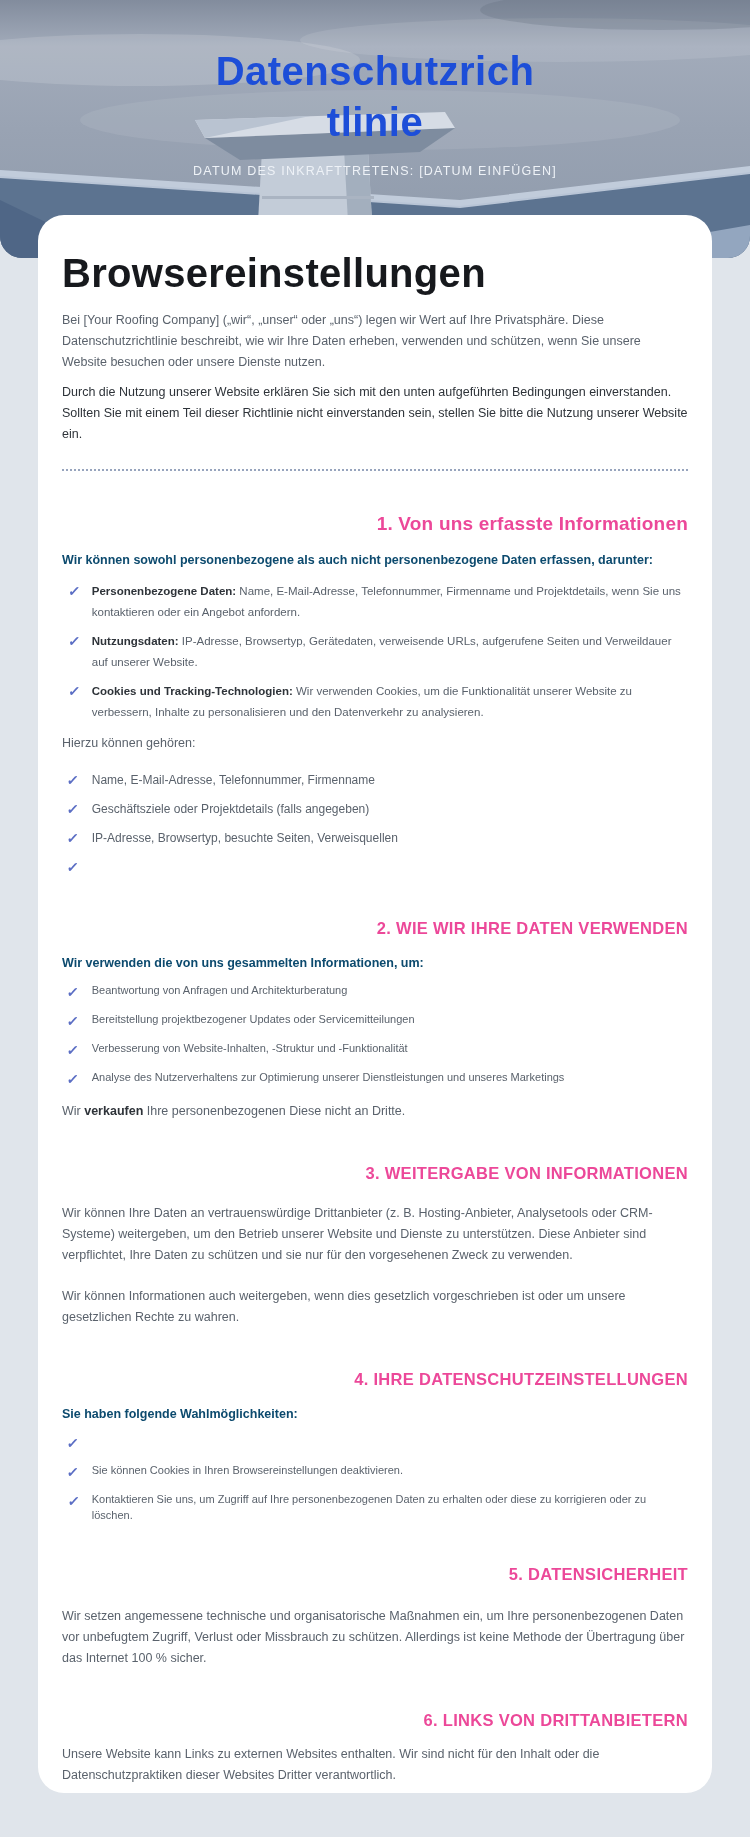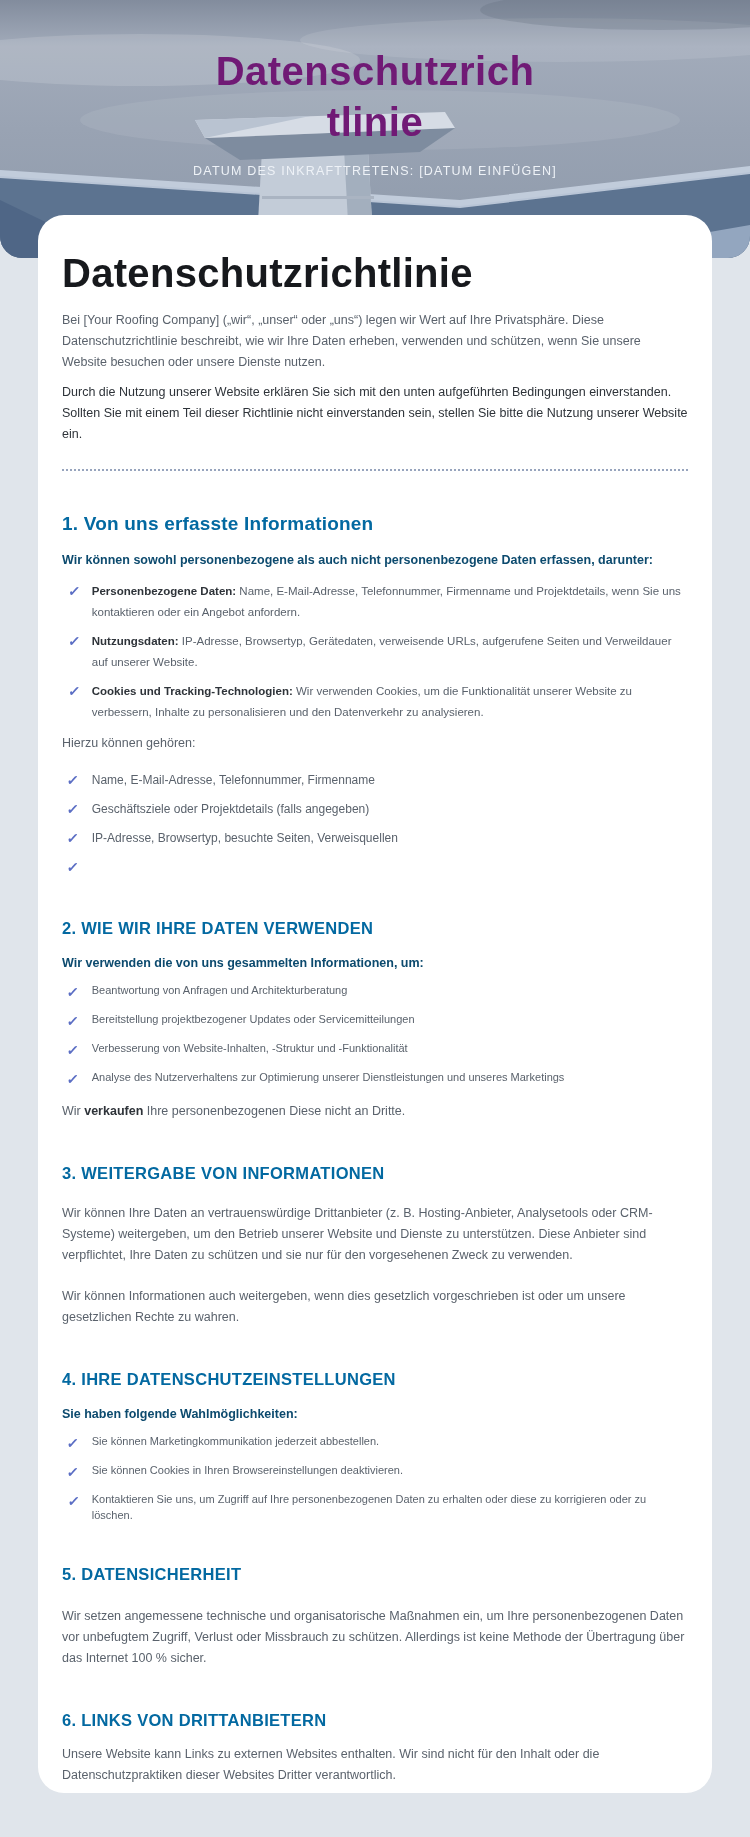--- a/index.html
+++ b/index.html
@@ -19,21 +19,21 @@
     border-radius: 0 0 22px 22px;
     overflow: hidden;
   }
   .hero svg { position: absolute; top: 0; left: 0; }
   .hero-overlay {
     position: absolute; inset: 0;
     display: flex; flex-direction: column; align-items: center;
     padding-top: 46px;
   }
   .hero-title {
-    color: #701a75;
+    color: #1d4ed8;
     font-size: 40px;
     font-weight: 600;
     line-height: 1.27;
     text-align: center;
     white-space: pre-line;
     letter-spacing: 0.5px;
   }
   .hero-subtitle {
     margin-top: 16px;
     color: #eef2f7;
@@ -56,21 +56,21 @@
     font-weight: 700;
     color: #17191d;
     letter-spacing: 0.3px;
     margin-top: 2px;
   }
   .para { font-size: 12.5px; line-height: 21px; color: #5a626c; margin-top: 14px; }
   .para.bold { color: #2e3339; font-weight: 400; margin-top: 9px; }
   .divider { border: none; border-top: 2px dotted #97a4bd; margin: 24px 0 0; }
 
   .section { margin-top: 42px; }
-  .sec-heading { color: #0369a1; font-weight: 700; letter-spacing: 0.3px; font-size: 16.5px; }
+  .sec-heading { color: #ec4899; font-weight: 700; letter-spacing: 0.3px; font-size: 16.5px; text-align: right; }
   .sec-heading.large { font-size: 19px; font-weight: 600; letter-spacing: 0.2px; }
   .lead { font-size: 12.5px; font-weight: 700; color: #0c4a6e; margin-top: 18px; }
 
   ul.checklist { list-style: none; margin-top: 14px; }
   .checklist li {
     display: flex; gap: 13px;
     font-size: 11.5px; line-height: 21px;
     color: #5a626c;
     margin-bottom: 8px;
     padding-left: 5px;
@@ -120,21 +120,21 @@
   </svg>
   <div class="hero-overlay">
     <div class="hero-title">Datenschutzrich
 tlinie</div>
     <div class="hero-subtitle">DATUM DES INKRAFTTRETENS: [DATUM EINFÜGEN]</div>
   </div>
 </div>
 
 <div class="card">
 
-  <h1 class="page-title">Datenschutzrichtlinie</h1>
+  <h1 class="page-title">Browsereinstellungen</h1>
 
   <p class="para">Bei [Your Roofing Company] („wir“, „unser“ oder „uns“) legen wir Wert auf Ihre Privatsphäre. Diese Datenschutzrichtlinie beschreibt, wie wir Ihre Daten erheben, verwenden und schützen, wenn Sie unsere Website besuchen oder unsere Dienste nutzen.</p>
   <p class="para bold">Durch die Nutzung unserer Website erklären Sie sich mit den unten aufgeführten Bedingungen einverstanden. Sollten Sie mit einem Teil dieser Richtlinie nicht einverstanden sein, stellen Sie bitte die Nutzung unserer Website ein.</p>
 
   <hr class="divider">
 
   <div class="section">
     <h2 class="sec-heading large">1. Von uns erfasste Informationen</h2>
     <p class="lead">Wir können sowohl personenbezogene als auch nicht personenbezogene Daten erfassen, darunter:</p>
     <ul class="checklist">
@@ -200,21 +200,20 @@
     <p class="para" style="margin-top:20px">Wir können Ihre Daten an vertrauenswürdige Drittanbieter (z. B. Hosting-Anbieter, Analysetools oder CRM-Systeme) weitergeben, um den Betrieb unserer Website und Dienste zu unterstützen. Diese Anbieter sind verpflichtet, Ihre Daten zu schützen und sie nur für den vorgesehenen Zweck zu verwenden.</p>
     <p class="para" style="margin-top:20px">Wir können Informationen auch weitergeben, wenn dies gesetzlich vorgeschrieben ist oder um unsere gesetzlichen Rechte zu wahren.</p>
   </div>
 
   <div class="section">
     <h2 class="sec-heading">4. IHRE DATENSCHUTZEINSTELLUNGEN</h2>
     <p class="lead">Sie haben folgende Wahlmöglichkeiten:</p>
     <ul class="checklist compact">
       <li>
         <span class="check">✓</span>
-        <span>Sie können Marketingkommunikation jederzeit abbestellen.</span>
       </li>
       <li>
         <span class="check">✓</span>
         <span>Sie können Cookies in Ihren Browsereinstellungen deaktivieren.</span>
       </li>
       <li>
         <span class="check">✓</span>
         <span>Kontaktieren Sie uns, um Zugriff auf Ihre personenbezogenen Daten zu erhalten oder diese zu korrigieren oder zu löschen.</span>
       </li>
     </ul>

